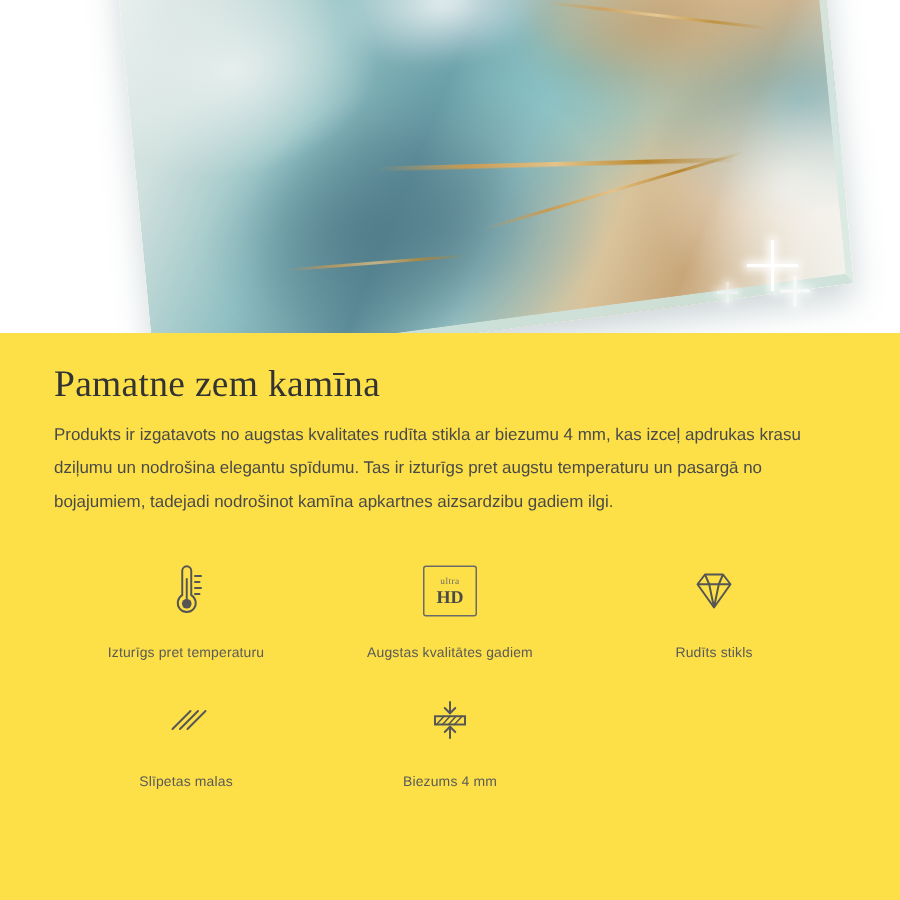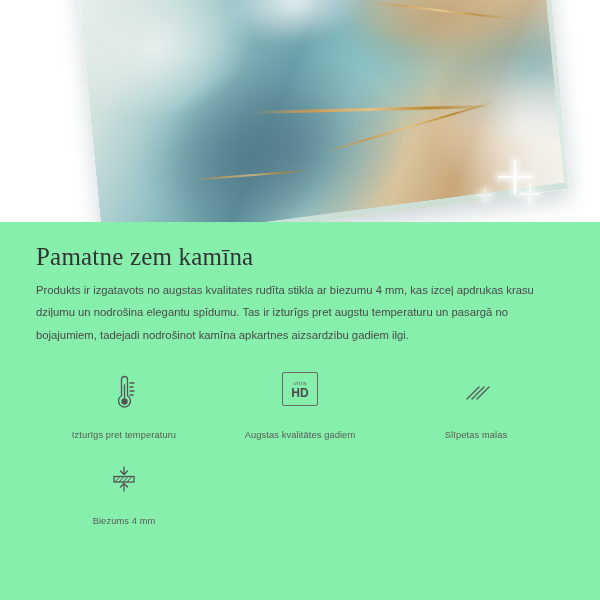--- a/index.html
+++ b/index.html
@@ -10,21 +10,21 @@
     width: 600px;
     height: 600px;
     background: #ffffff;
     font-family: "Liberation Sans", sans-serif;
     overflow: hidden;
   }
   .page {
     position: relative;
     width: 600px;
     height: 600px;
-    background: #86efac;
+    background: #fde047;
   }
 
   
   .hero {
     position: relative;
     width: 600px;
     height: 222px;
     overflow: hidden;
     background: #ffffff;
   }
@@ -154,22 +154,24 @@
   }
   .feature {
     display: flex;
     flex-direction: column;
     align-items: center;
     justify-content: flex-start;
   }
   .feature-icon {
     height: 44px;
     display: flex;
+    align-items: center;
     justify-content: center;
     color: #555555;
+    font-family: Liberation Serif, serif;
   }
   .feature-label {
     margin-top: 14px;
     font-size: 9.3px;
     color: #5a5a5a;
     text-align: center;
     letter-spacing: .1px;
   }
   .hd-box {
     width: 34px;
@@ -246,20 +248,31 @@
         <div class="feature-icon">
           <div class="hd-box">
             <span class="ultra">ultra</span>
             <span class="hd">HD</span>
           </div>
         </div>
         <div class="feature-label">Augstas kvalitātes gadiem</div>
       </div>
 
 
+      <div class="feature">
+        <div class="feature-icon">
+          <svg width="42" height="42" viewBox="0 0 42 42" fill="none" stroke="#555555" stroke-width="1.3" stroke-linejoin="round">
+            <path d="M10 16.5 15 10h12l5 6.5L21 32z"></path>
+            <path d="M10 16.5h22"></path>
+            <path d="m15 10 2.8 6.5L21 32"></path>
+            <path d="m27 10-2.8 6.5L21 32"></path>
+          </svg>
+        </div>
+        <div class="feature-label">Rudīts stikls</div>
+      </div>
 
       <div class="feature">
         <div class="feature-icon">
           <svg width="42" height="42" viewBox="0 0 42 42" fill="none" stroke="#555555" stroke-width="1.3" stroke-linecap="round">
             <path d="M12 27 24 15"></path>
             <path d="M17 27 29 15"></path>
             <path d="M22 27 34 15"></path>
           </svg>
         </div>
         <div class="feature-label">Slīpetas malas</div>

